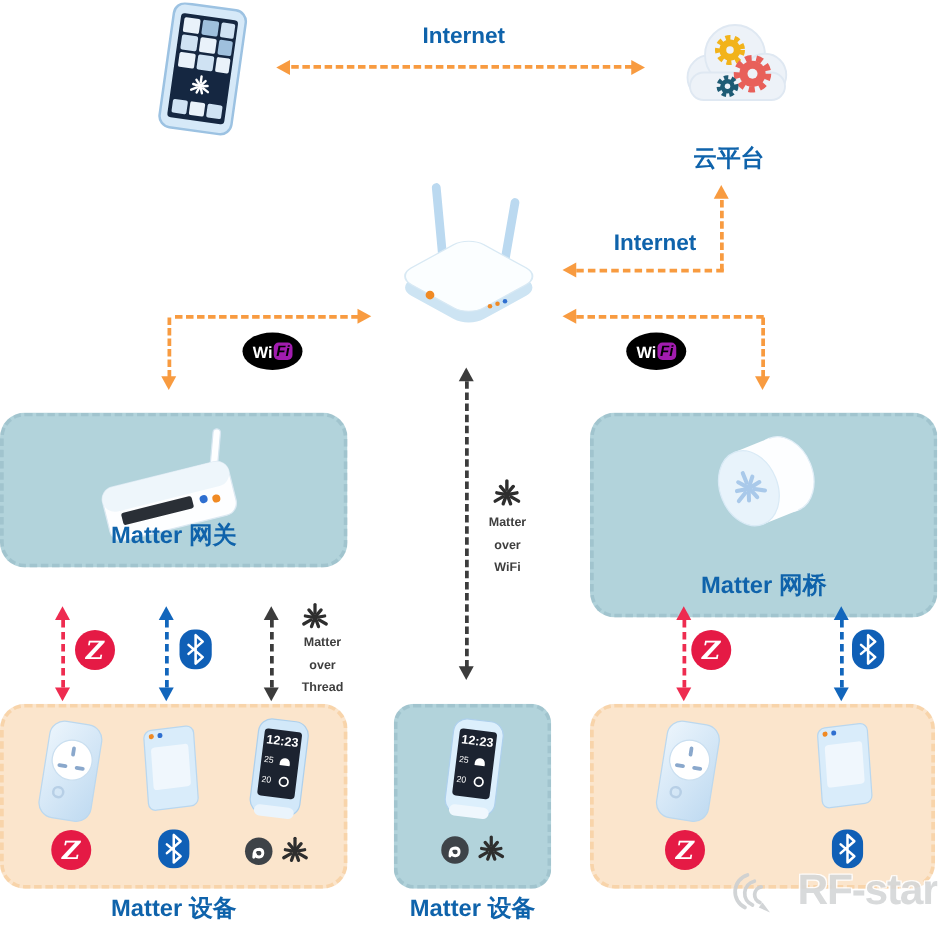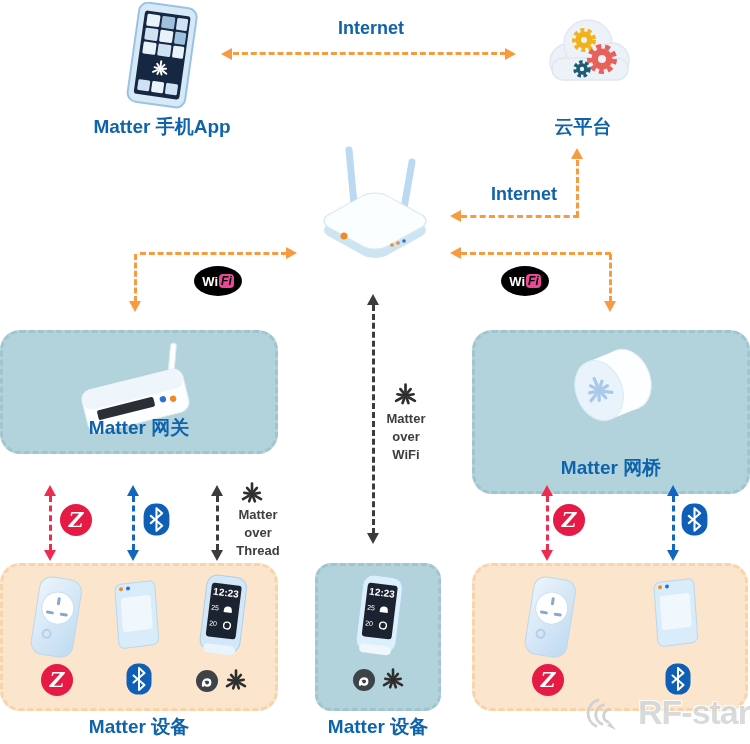--- a/index.html
+++ b/index.html
@@ -32,30 +32,30 @@
   
   .zone { position:absolute; border-radius:20px; }
   .zone-teal  { background:#B2D3DB; border:3px dashed rgba(130,170,184,.35); }
   .zone-peach { background:#FBE5CC; border:3px dashed rgba(243,190,130,.45); }
   .zone .zone-label { position:absolute; left:0; right:0; bottom:10px; text-align:center; font-weight:700; font-size:19px; color:#0F63AB; }
 
   
   .wifi-badge { position:absolute; width:48px; height:30px; background:#000; border-radius:50%;
     display:flex; align-items:center; justify-content:center; gap:1px; }
   .wifi-badge .wi { color:#fff; font-weight:700; font-size:13px; }
-  .wifi-badge .fi { background:#ec4899; color:#000; font-weight:700; font-size:12px; font-style:italic;
+  .wifi-badge .fi { background:#a21caf; color:#000; font-weight:700; font-size:12px; font-style:italic;
     border-radius:4px; padding:0 2px; line-height:14px; }
 
   
   .zb { position:absolute; width:32px; height:32px; border-radius:50%; background:#E51A45;
     display:flex; align-items:center; justify-content:center; color:#fff; font-weight:800; font-size:20px;
     font-family:"DejaVu Serif","Liberation Serif",serif; font-style:italic; }
 
   
-  .proto-txt { position:absolute; text-align:center; font-weight:700; font-size:13px; color:#3E3E3E; line-height:18px; }
+  .proto-txt { position:absolute; text-align:center; font-weight:700; font-size:10px; color:#3E3E3E; line-height:18px; }
 
   
   .watermark { position:absolute; display:flex; align-items:center; gap:12px; z-index:6; opacity:.9; }
   .watermark .wm-text { font-size:34px; font-weight:700; color:#D4D6D8; letter-spacing:-1px;
     text-shadow:1px 1px 0 #fff,-1px -1px 0 #fff,1px -1px 0 #fff,-1px 1px 0 #fff; }
   svg { display:block; }
 </style>
 </head>
 <body>
 
@@ -108,21 +108,20 @@
         <rect x="48" y="42" width="11" height="12" rx="1.5" fill="#E9F2FA"></rect>
       </g>
       <g transform="translate(29 58)" color="#ffffff">
           <use href="#matter-sym" width="18" height="18"></use>
         </g>
       <rect x="18" y="80" width="12" height="11" rx="1.5" fill="#CFE2F3"></rect>
       <rect x="32" y="80" width="12" height="11" rx="1.5" fill="#E9F2FA"></rect>
       <rect x="46" y="80" width="12" height="11" rx="1.5" fill="#CFE2F3"></rect>
     </g>
   </svg>
-  <div class="lbl" style="left:42px;top:114px;width:240px">Matter 手机App</div>
 
   <div class="lbl lbl-sm" style="left:271px;top:18px;width:200px">Internet</div>
   <div class="tri tri-left c-orange" style="left:221px;top:48px"></div>
   <div class="dash-h c-orange" style="left:233px;top:52px;width:273px"></div>
   <div class="tri tri-right c-orange" style="left:505px;top:48px"></div>
 
   <svg class="abs" style="left:538px;top:4px" width="94" height="94" viewBox="0 0 94 94">
     <g fill="#EDF2F8" stroke="#DFE8F2" stroke-width="1.5">
       <circle cx="30" cy="58" r="18"></circle>
       <circle cx="50" cy="40" r="24"></circle>

